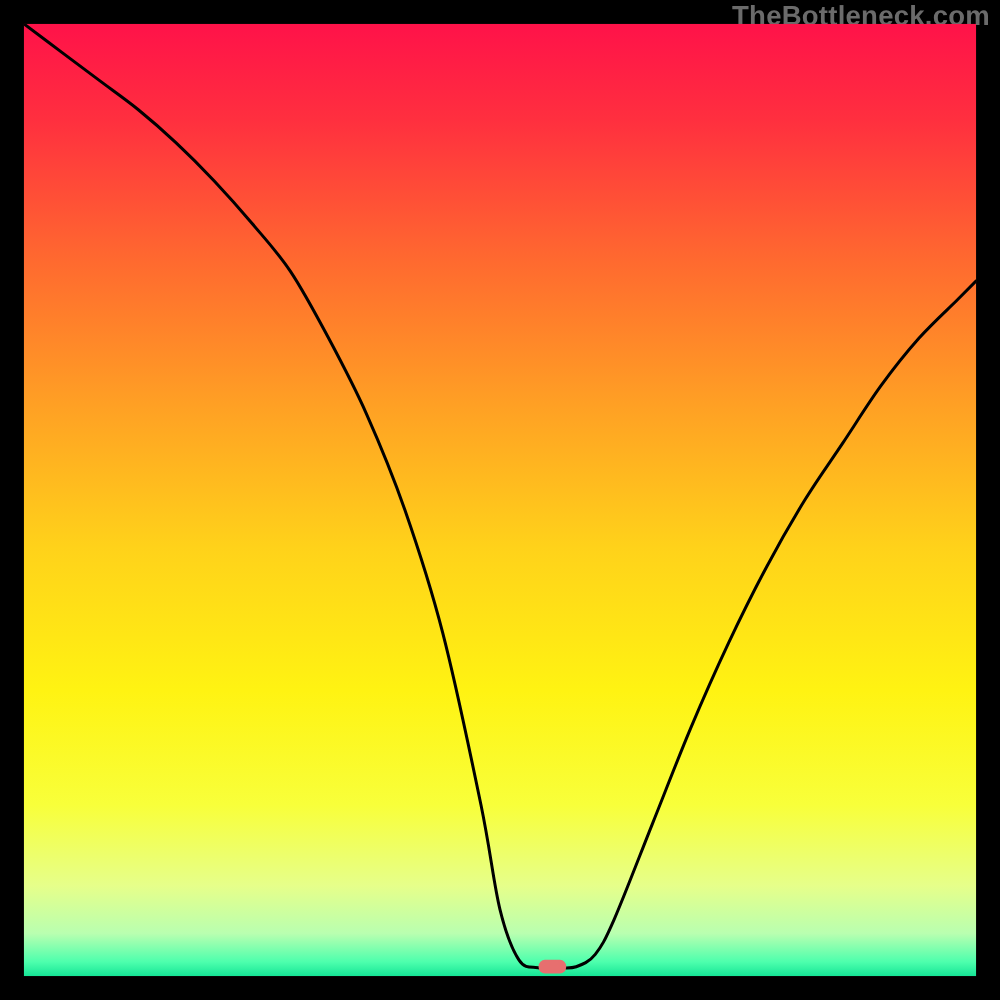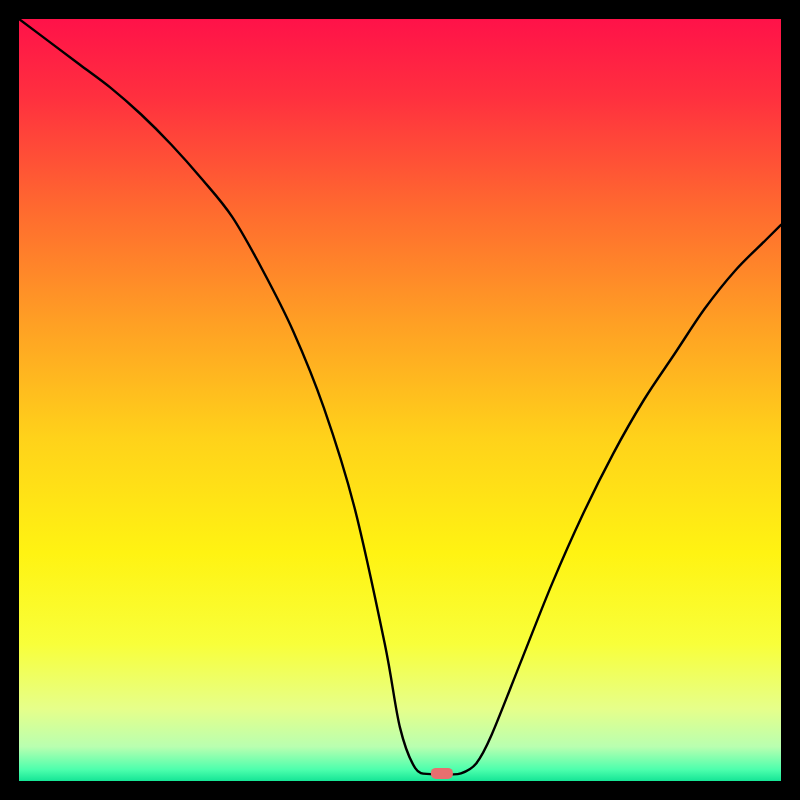--- a/index.html
+++ b/index.html
@@ -35,20 +35,21 @@
     font-weight: bold;
     letter-spacing: 0.2px;
     user-select: none;
   }
   svg { display: block; }
 </style>
 </head>
 <body>
 
 <div class="frame">
+  <div class="attribution">TheBottleneck.com</div>
 
   <div class="plot">
     <svg id="chart-svg" width="762" height="762" viewBox="0 0 762 762">
       <defs>
         <linearGradient id="bg-grad" x1="0" y1="0" x2="0" y2="1">
             <stop offset="0%" stop-color="#ff1249"></stop>
             <stop offset="10%" stop-color="#ff2f3f"></stop>
             <stop offset="25%" stop-color="#ff6a2f"></stop>
             <stop offset="40%" stop-color="#ffa024"></stop>
             <stop offset="55.00000000000001%" stop-color="#ffd21a"></stop>

